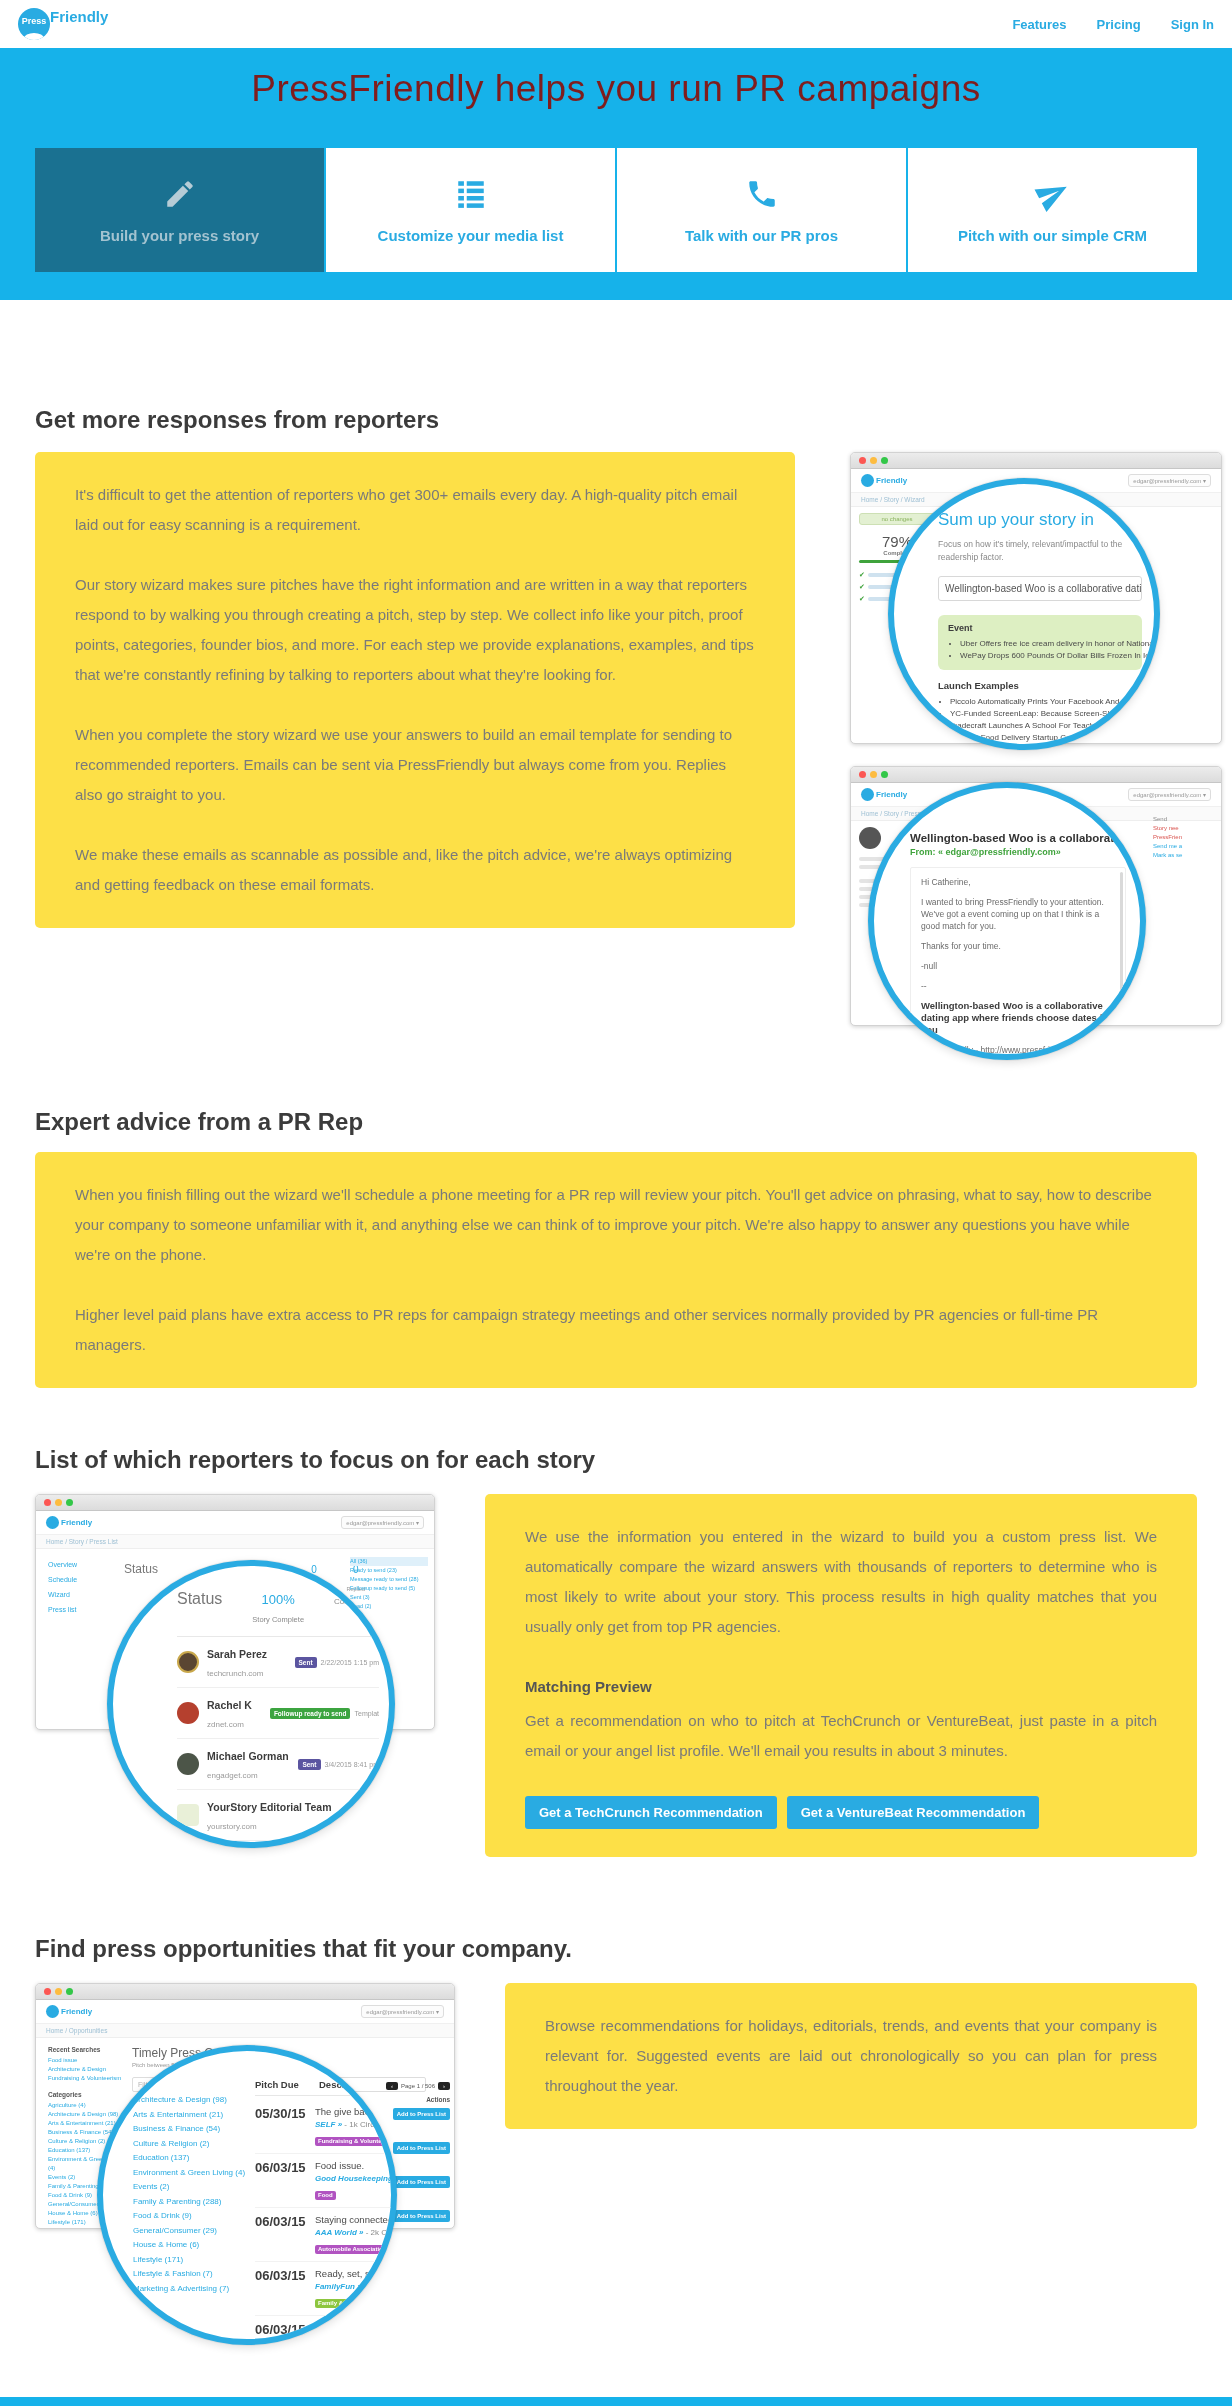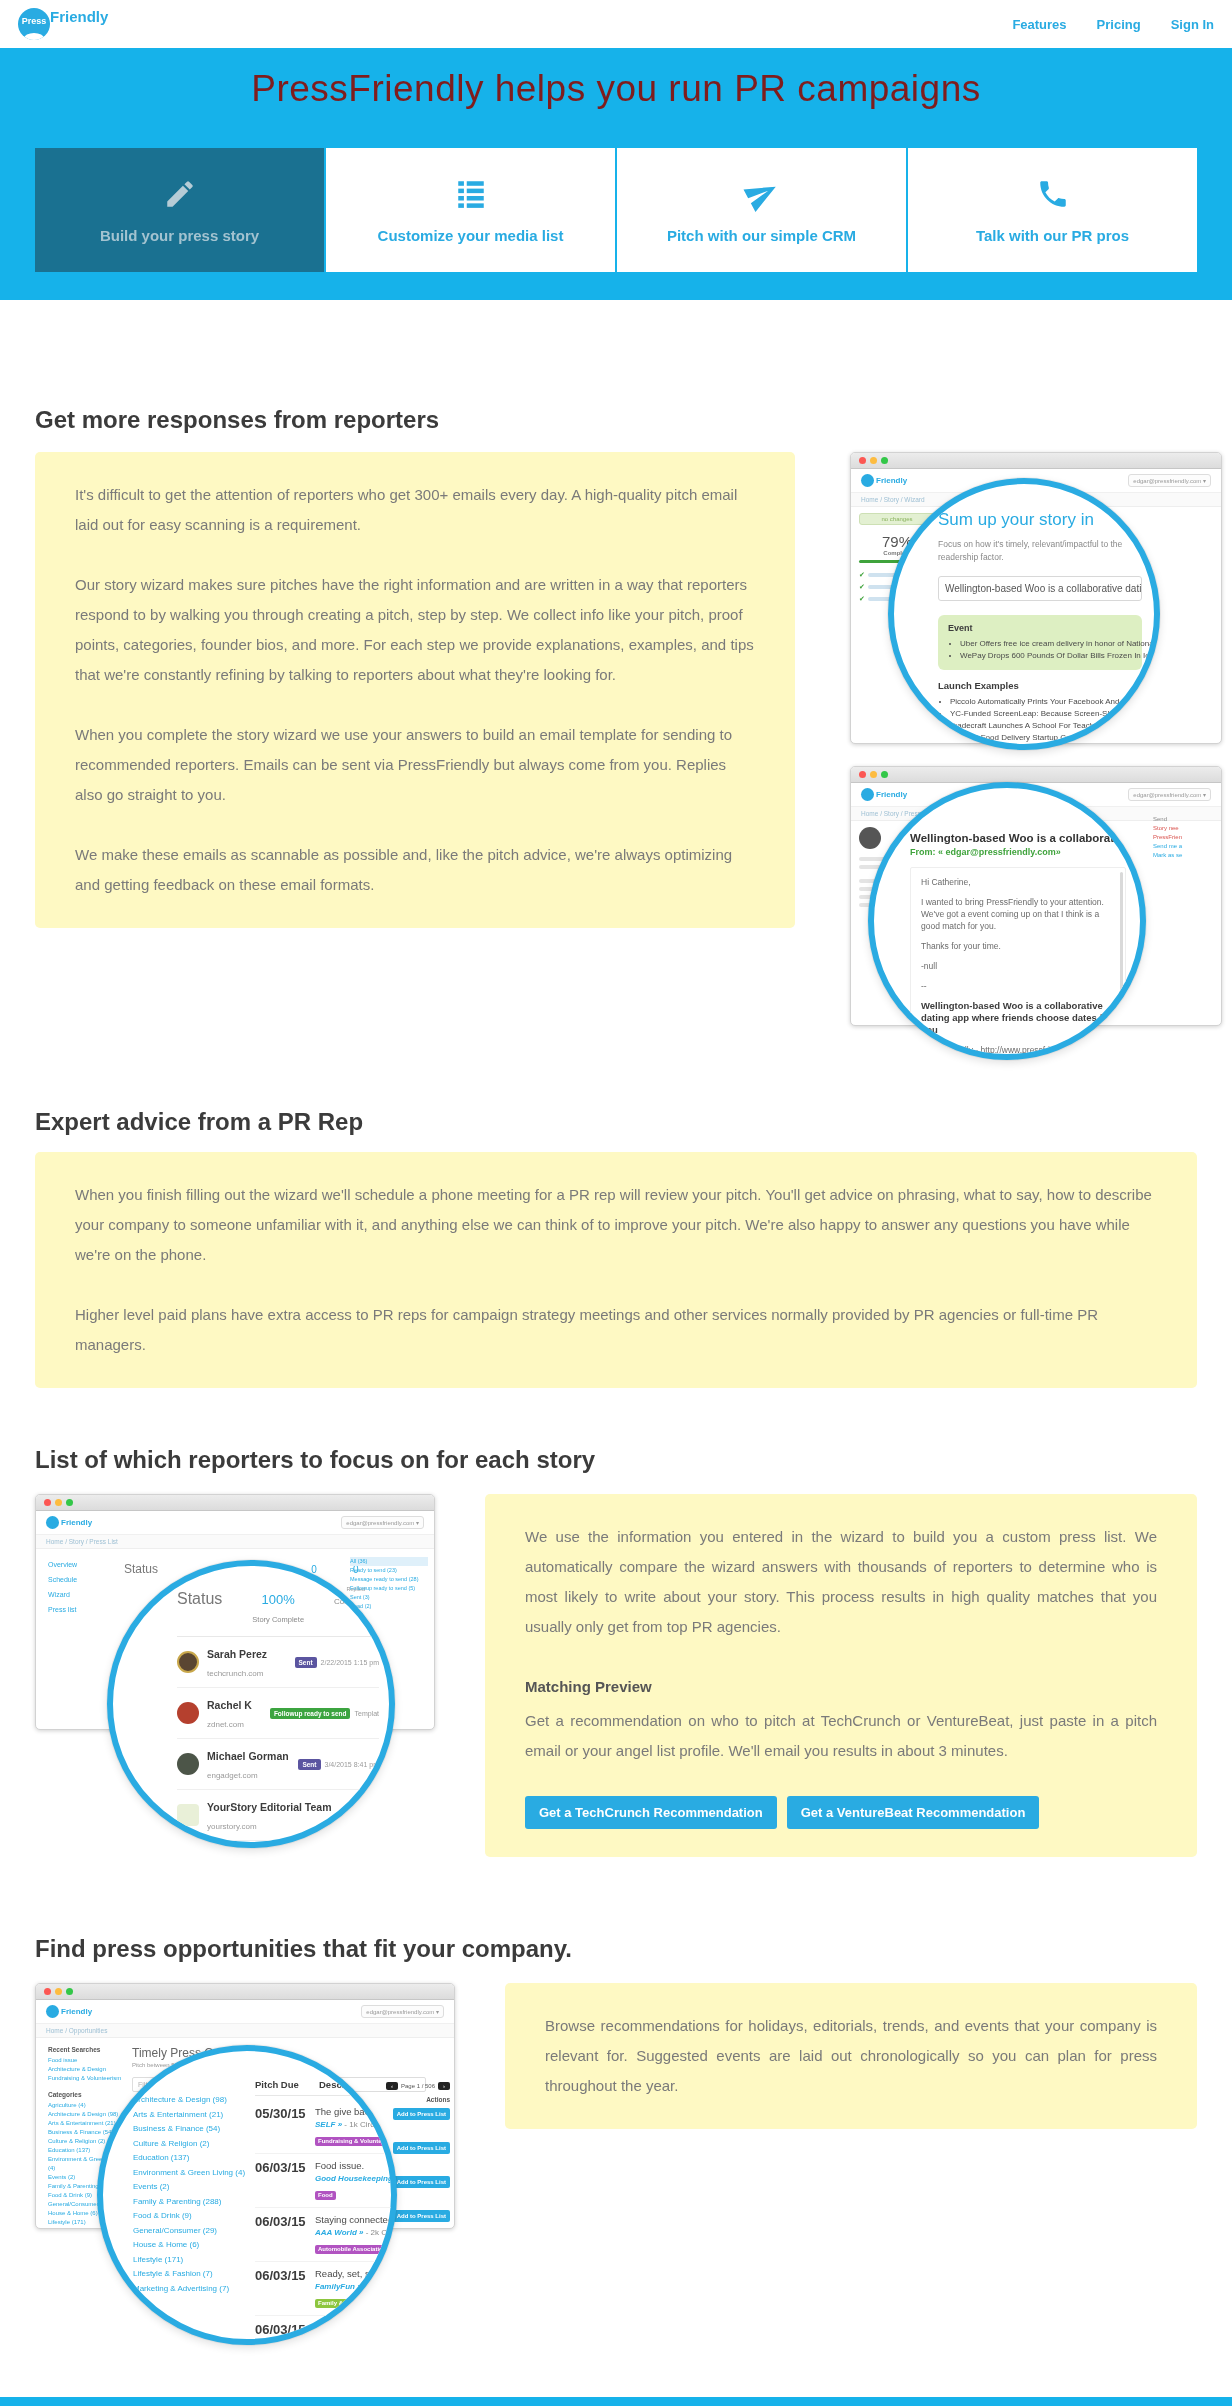--- a/index.html
+++ b/index.html
@@ -30,21 +30,21 @@
   .tab.active { background:#1a7191; }
   .tab.active .tab-label { color:#a3c3d0; }
   .tab.active .ticon { color:#b6ccd6; }
   
   .content { padding:0 35px; }
   h2.sec { color:#3b3b3b; font-size:24px; font-weight:bold; }
   h2.first { margin:106px 0 18px; }
   h2.expert { margin:46px 0 16px; }
   h2.press { margin:58px 0 20px; }
   h2.opps { margin:58px 0 20px; }
-  .graybox { background:#fef9c3; border-radius:5px; padding:28px 40px; color:#7a7a7a; font-size:15px; line-height:30px; }
+  .graybox { background:#fde047; border-radius:5px; padding:28px 40px; color:#7a7a7a; font-size:15px; line-height:30px; }
   .graybox p { margin:0 0 30px; }
   .graybox p:last-child { margin-bottom:0; }
   .row1 { display:flex; gap:55px; align-items:flex-start; }
   .row1 .graybox { width:760px; flex:none; }
   .shots { width:372px; flex:none; }
   .justify { text-align:justify; }
   
   .shot { position:relative; }
   .mini-window { position:absolute; top:0; left:0; background:#fff; border:1px solid #d2d2d2; border-radius:5px;
     box-shadow:0 1px 4px rgba(0,0,0,.18); overflow:hidden; width:100%; }
@@ -194,34 +194,34 @@
             <rect x="9" y="8.2" width="12" height="3.2"></rect>
             <rect x="3" y="13.4" width="4" height="3.2"></rect>
             <rect x="9" y="13.4" width="12" height="3.2"></rect>
             <rect x="3" y="18.6" width="4" height="3.2"></rect>
             <rect x="9" y="18.6" width="12" height="3.2"></rect>
           </svg>
       </span>
       <span class="tab-label">Customize your media list</span>
     </div>
     <div class="tab">
+      <span class="ticon">
+        <svg viewBox="0 0 24 24">
+            <path d="M6.62 10.79c1.44 2.83 3.76 5.14 6.59 6.59l2.2-2.2c.27-.27.67-.36 1.02-.24 1.12.37 2.33.57 3.57.57.55 0 1 .45 1 1V20c0 .55-.45 1-1 1-9.39 0-17-7.61-17-17 0-.55.45-1 1-1h3.5c.55 0 1 .45 1 1 0 1.25.2 2.45.57 3.57.11.35.03.74-.25 1.02l-2.2 2.2z"></path>
+          </svg>
+      </span>
+      <span class="tab-label">Talk with our PR pros</span>
+    </div>
+    <div class="tab">
       <span class="ticon" style="transform:rotate(-28deg)">
         <svg viewBox="0 0 24 24">
             <path d="M2.01 21L23 12 2.01 3 2 10l15 2-15 2z"></path>
           </svg>
       </span>
       <span class="tab-label">Pitch with our simple CRM</span>
-    </div>
-    <div class="tab">
-      <span class="ticon">
-        <svg viewBox="0 0 24 24">
-            <path d="M6.62 10.79c1.44 2.83 3.76 5.14 6.59 6.59l2.2-2.2c.27-.27.67-.36 1.02-.24 1.12.37 2.33.57 3.57.57.55 0 1 .45 1 1V20c0 .55-.45 1-1 1-9.39 0-17-7.61-17-17 0-.55.45-1 1-1h3.5c.55 0 1 .45 1 1 0 1.25.2 2.45.57 3.57.11.35.03.74-.25 1.02l-2.2 2.2z"></path>
-          </svg>
-      </span>
-      <span class="tab-label">Talk with our PR pros</span>
     </div>
   </div>
 </div>
 
 <div class="content">
 
   <h2 class="sec first">Get more responses from reporters</h2>
   <div class="row1">
     <div class="graybox">
         <p>It's difficult to get the attention of reporters who get 300+ emails every day. A high-quality pitch email laid out for easy scanning is a requirement.</p>

